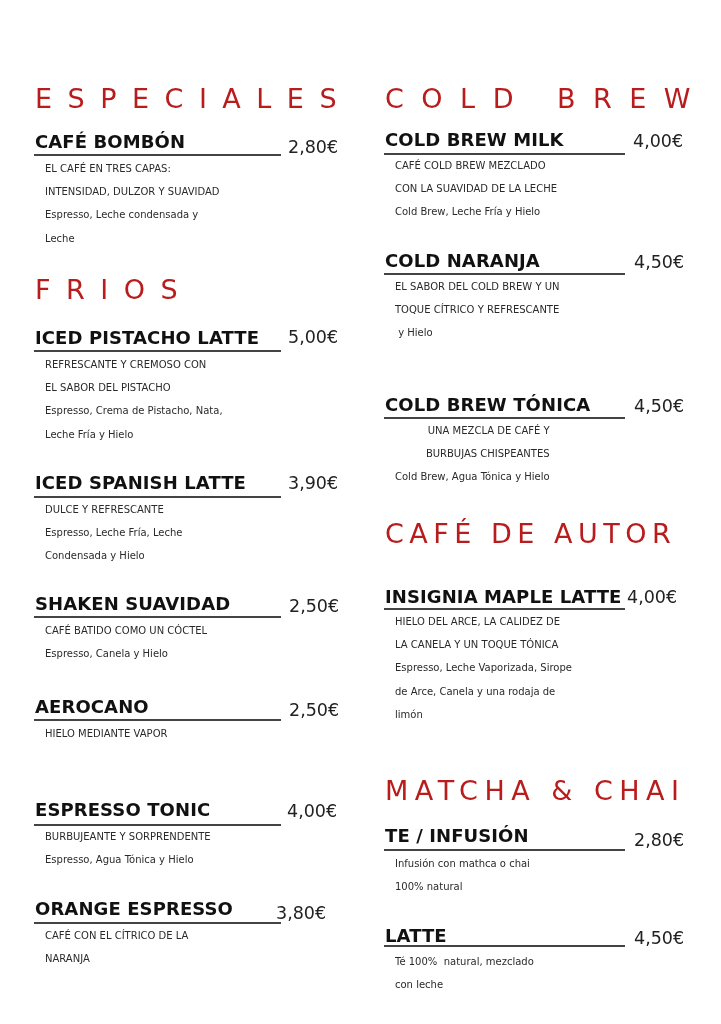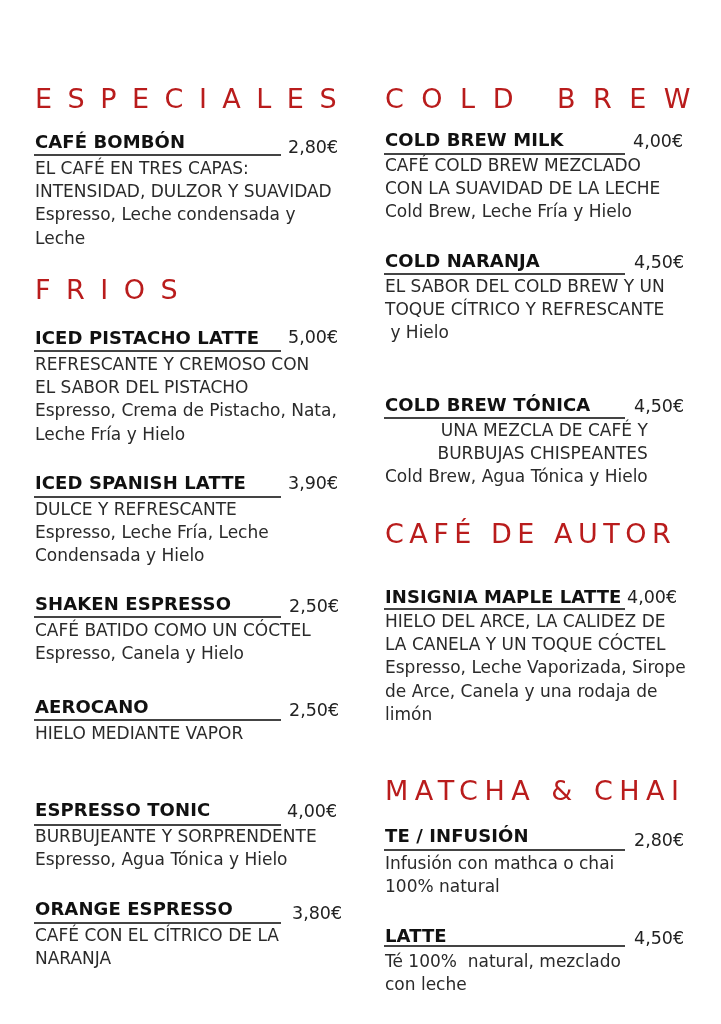--- a/index.html
+++ b/index.html
@@ -9,21 +9,21 @@
              white-space: nowrap; line-height: 30px; font-family: "DejaVu Sans", sans-serif;
              font-weight: normal; -webkit-text-stroke: 0; }
   .heading.wide { letter-spacing: 15.5px; }
   .heading.mid { letter-spacing: 11.5px; }
   .heading.narrow { letter-spacing: 5.5px; }
   .item { position: absolute; }
   .item .name { position: absolute; left: 0; top: 0; font-weight: bold; font-size: 18px;
                 line-height: 22px; white-space: nowrap; color: #111; letter-spacing: 0.1px; }
   .item .rule { position: absolute; left: -1px; height: 2px; background: #444; }
   .item .price { position: absolute; font-size: 17.5px; line-height: 22px; white-space: nowrap; color: #222; }
-  .item .desc { position: absolute; left: 0; font-size: 17px; line-height: 23.2px;
+  .item .desc { position: absolute; left: 10px; font-size: 10px; line-height: 23.2px;
                 color: #2a2a2a; white-space: nowrap; }
   .item .desc div { white-space: nowrap; }
   .left .rule { width: 247px; }
   .right .rule { width: 241px; }
 </style>
 </head>
 <body>
 
 <div class="heading wide" style="left:35px; top:84px;">ESPECIALES</div>
 
@@ -58,21 +58,21 @@
   <div class="rule" style="top:24px;"></div>
   <div class="price" style="left:253px; top:0px;">3,90€</div>
   <div class="desc" style="top:26px;">
     <div>DULCE Y REFRESCANTE</div>
     <div>Espresso, Leche Fría, Leche</div>
     <div>Condensada y Hielo</div>
   </div>
 </div>
 
 <div class="item left" style="left:35px; top:593px;">
-  <div class="name">SHAKEN ESPRESSO</div>
+  <div class="name">SHAKEN SUAVIDAD</div>
   <div class="rule" style="top:23px;"></div>
   <div class="price" style="left:254px; top:2px;">2,50€</div>
   <div class="desc" style="top:26px;">
     <div>CAFÉ BATIDO COMO UN CÓCTEL</div>
     <div>Espresso, Canela y Hielo</div>
   </div>
 </div>
 
 <div class="item left" style="left:35px; top:696px;">
   <div class="name">AEROCANO</div>
@@ -89,21 +89,21 @@
   <div class="price" style="left:252px; top:1px;">4,00€</div>
   <div class="desc" style="top:26px;">
     <div>BURBUJEANTE Y SORPRENDENTE</div>
     <div>Espresso, Agua Tónica y Hielo</div>
   </div>
 </div>
 
 <div class="item left" style="left:35px; top:898px;">
   <div class="name">ORANGE ESPRESSO</div>
   <div class="rule" style="top:24px;"></div>
-  <div class="price" style="left:257px; top:4px;">3,80€</div>
+  <div class="price" style="left:241px; top:4px;">3,80€</div>
   <div class="desc" style="top:26px;">
     <div>CAFÉ CON EL CÍTRICO DE LA</div>
     <div>NARANJA</div>
   </div>
 </div>
 
 <div class="heading mid" style="left:385px; top:84px; letter-spacing:17.5px;">COLD BREW</div>
 
 <div class="item right" style="left:385px; top:129px;">
   <div class="name">COLD BREW MILK</div>
@@ -139,21 +139,21 @@
 </div>
 
 <div class="heading narrow" style="left:385px; top:519px;">CAFÉ DE AUTOR</div>
 
 <div class="item right" style="left:385px; top:586px;">
   <div class="name">INSIGNIA MAPLE LATTE</div>
   <div class="rule" style="top:22px;"></div>
   <div class="price" style="left:242px; top:0px;">4,00€</div>
   <div class="desc" style="top:24px;">
     <div>HIELO DEL ARCE, LA CALIDEZ DE</div>
-    <div>LA CANELA Y UN TOQUE CÓCTEL</div>
+    <div>LA CANELA Y UN TOQUE TÓNICA</div>
     <div>Espresso, Leche Vaporizada, Sirope</div>
     <div>de Arce, Canela y una rodaja de</div>
     <div>limón</div>
   </div>
 </div>
 
 <div class="heading narrow" style="left:385px; top:776px; letter-spacing:6.5px;">MATCHA &amp; CHAI</div>
 
 <div class="item right" style="left:385px; top:825px;">
   <div class="name">TE / INFUSIÓN</div>

